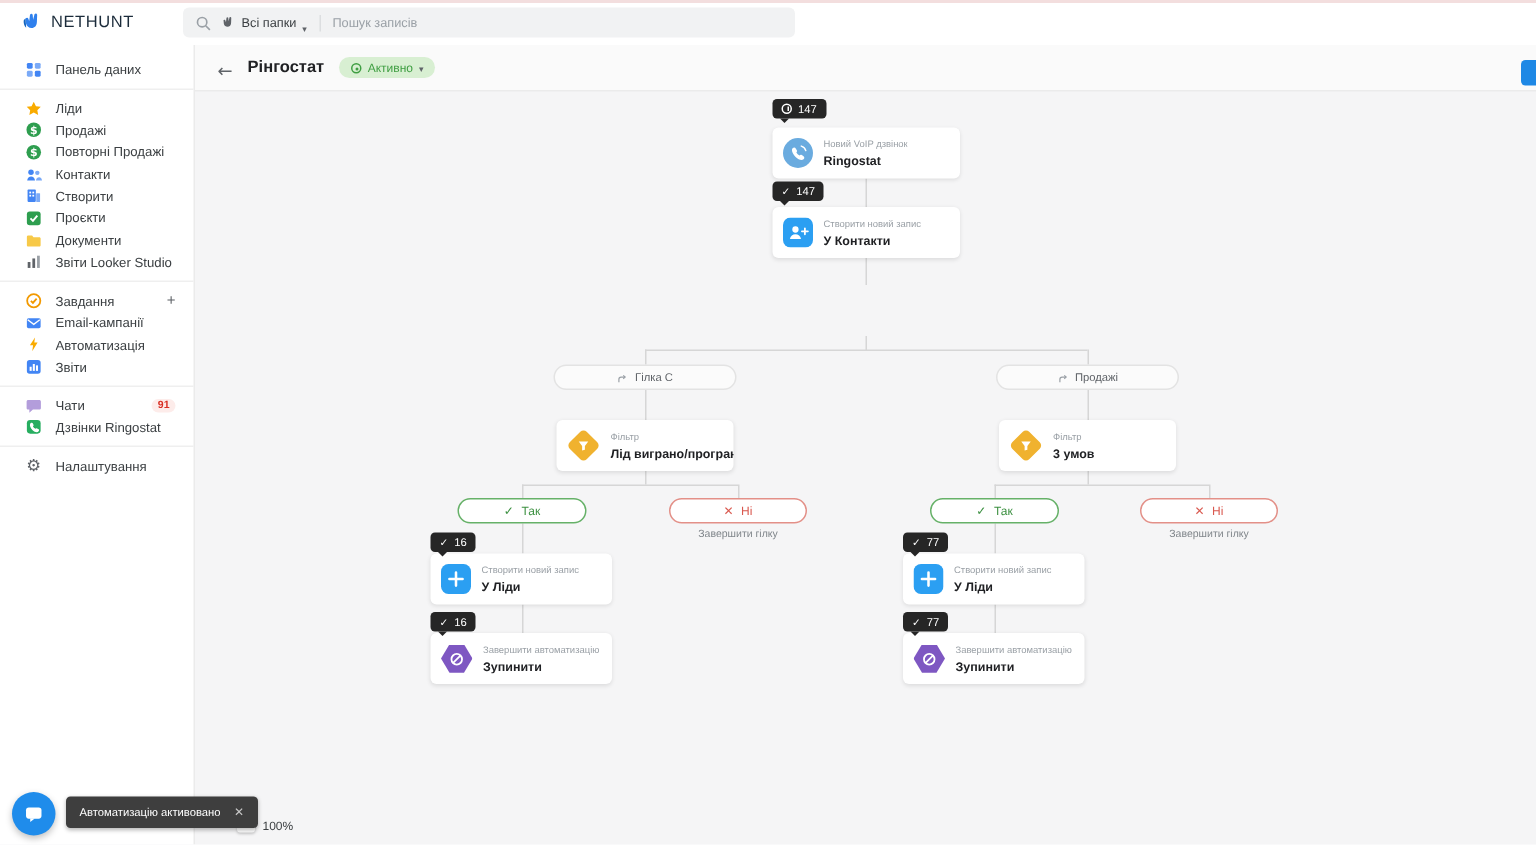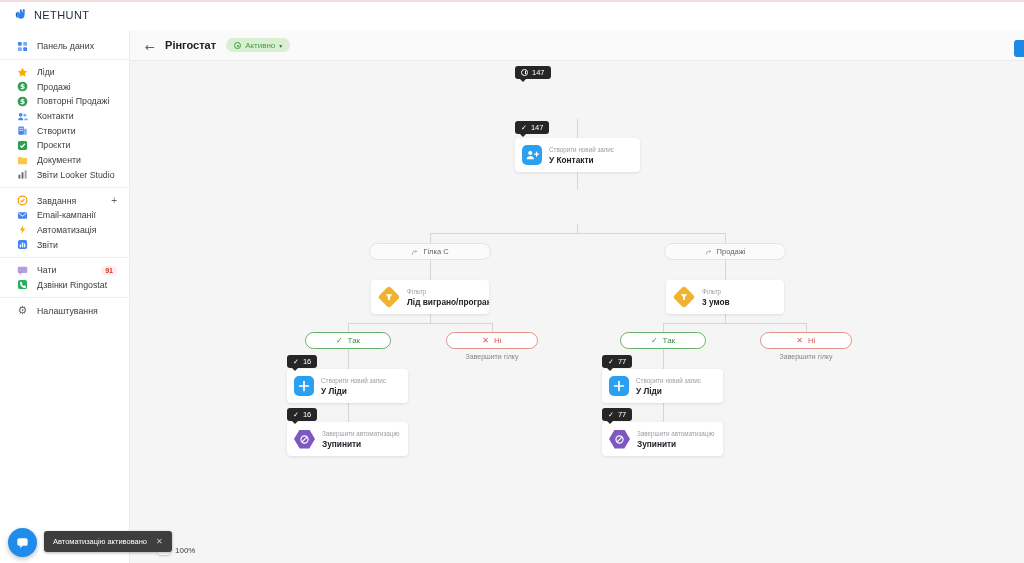--- a/index.html
+++ b/index.html
@@ -81,20 +81,35 @@
 <div class="toppink"></div>
 
 <div class="topbar">
   <div class="logo">
     <svg viewBox="0 0 16 16" width="15" height="15">
         <path d="M3.2 5.6c1-.8 1.8-.6 2.1.4l.5 1.6.6-4.6c.6-.9 1.5-.9 1.9 0l.3 3.6 1-3.9c.7-.8 1.6-.6 1.9.3l-.2 5.2c-.1 2.6-1.5 4.3-3.8 4.3-2 0-3.3-1.1-3.9-3z" fill="#2f80ed"></path>
         <path d="M3.2 5.6L2 6.7c-.4 1.9.2 4.4 1.7 5.5z" fill="#1565c0"></path>
       </svg>
     <span class="logo-text">NetHunt</span>
   </div>
+  <div class="search">
+    <svg viewBox="0 0 12 12" width="11" height="11">
+        <circle cx="5.2" cy="5.2" r="3.4" fill="none" stroke="#9aa0a6" stroke-width="1.2"></circle>
+        <path d="M7.8 7.8l3 3" stroke="#9aa0a6" stroke-width="1.2"></path>
+      </svg>
+    <div class="folders">
+      <svg viewBox="0 0 16 16" width="10" height="10">
+          <path d="M3.2 5.6c1-.8 1.8-.6 2.1.4l.5 1.6.6-4.6c.6-.9 1.5-.9 1.9 0l.3 3.6 1-3.9c.7-.8 1.6-.6 1.9.3l-.2 5.2c-.1 2.6-1.5 4.3-3.8 4.3-2 0-3.3-1.1-3.9-3z" fill="#5f6368"></path>
+        </svg>
+      <span class="lbl">Всі папки</span>
+      <span class="gi g-caret"></span>
+    </div>
+    <span class="search-divider"></span>
+    <input type="text" placeholder="Пошук записів" style="">
+  </div>
 </div>
 
 <div class="sidebar">
   <div class="sb-item">
     <span class="si">
         <svg viewBox="0 0 12 12" width="11" height="11">
           <rect x="1" y="1" width="4.2" height="4.2" rx="1" fill="#4285f4"></rect>
           <rect x="6.8" y="1" width="4.2" height="4.2" rx="1" fill="#7baaf7"></rect>
           <rect x="1" y="6.8" width="4.2" height="4.2" rx="1" fill="#7baaf7"></rect>
           <rect x="6.8" y="6.8" width="4.2" height="4.2" rx="1" fill="#4285f4"></rect>
@@ -280,20 +295,33 @@
     <div class="line" style="left:676px;top:262px;width:1px;height:9px"></div>
     <div class="line" style="left:218px;top:288px;width:1px;height:20px"></div>
     <div class="line" style="left:218px;top:342px;width:1px;height:19px"></div>
     <div class="line" style="left:533px;top:288px;width:1px;height:20px"></div>
     <div class="line" style="left:533px;top:342px;width:1px;height:19px"></div>
 
     <div class="cbadge" style="left:385px;top:5px">
       <span class="clock-ico"></span>
       <span>147</span>
     </div>
+    <div class="node" style="left:385px;top:24px">
+      <span class="nico">
+          <svg viewBox="0 0 20 20" width="20" height="20">
+            <circle cx="10" cy="10" r="10" fill="#6aabdf"></circle>
+            <path d="M6.4 6.9c.8-.8 1.7-.6 2.2.2l.6 1c.3.5.1 1.1-.3 1.5.5.9 1.2 1.6 2.1 2.1.4-.5 1-.6 1.5-.3l1 .6c.8.5 1 1.4.2 2.2-1.1 1.1-3.3.5-5.3-1.5s-3.1-4.7-2-5.8z" fill="#fff"></path>
+            <path d="M12.2 5.4a4.3 4.3 0 013 3" stroke="#fff" stroke-width="1" fill="none" stroke-linecap="round"></path>
+          </svg>
+        </span>
+      <span class="n-txt">
+          <span class="n-sub">Новий VoIP дзвінок</span>
+          <span class="n-ttl">Ringostat</span>
+        </span>
+    </div>
 
     <div class="cbadge" style="left:385px;top:60px">
       <span class="gi g-check"></span>
       <span>147</span>
     </div>
     <div class="node" style="left:385px;top:77px">
       <span class="nico">
           <svg viewBox="0 0 20 20" width="20" height="20">
             <rect width="20" height="20" rx="5" fill="#2b9ff2"></rect>
             <circle cx="8.3" cy="8" r="2.1" fill="#fff"></circle>

